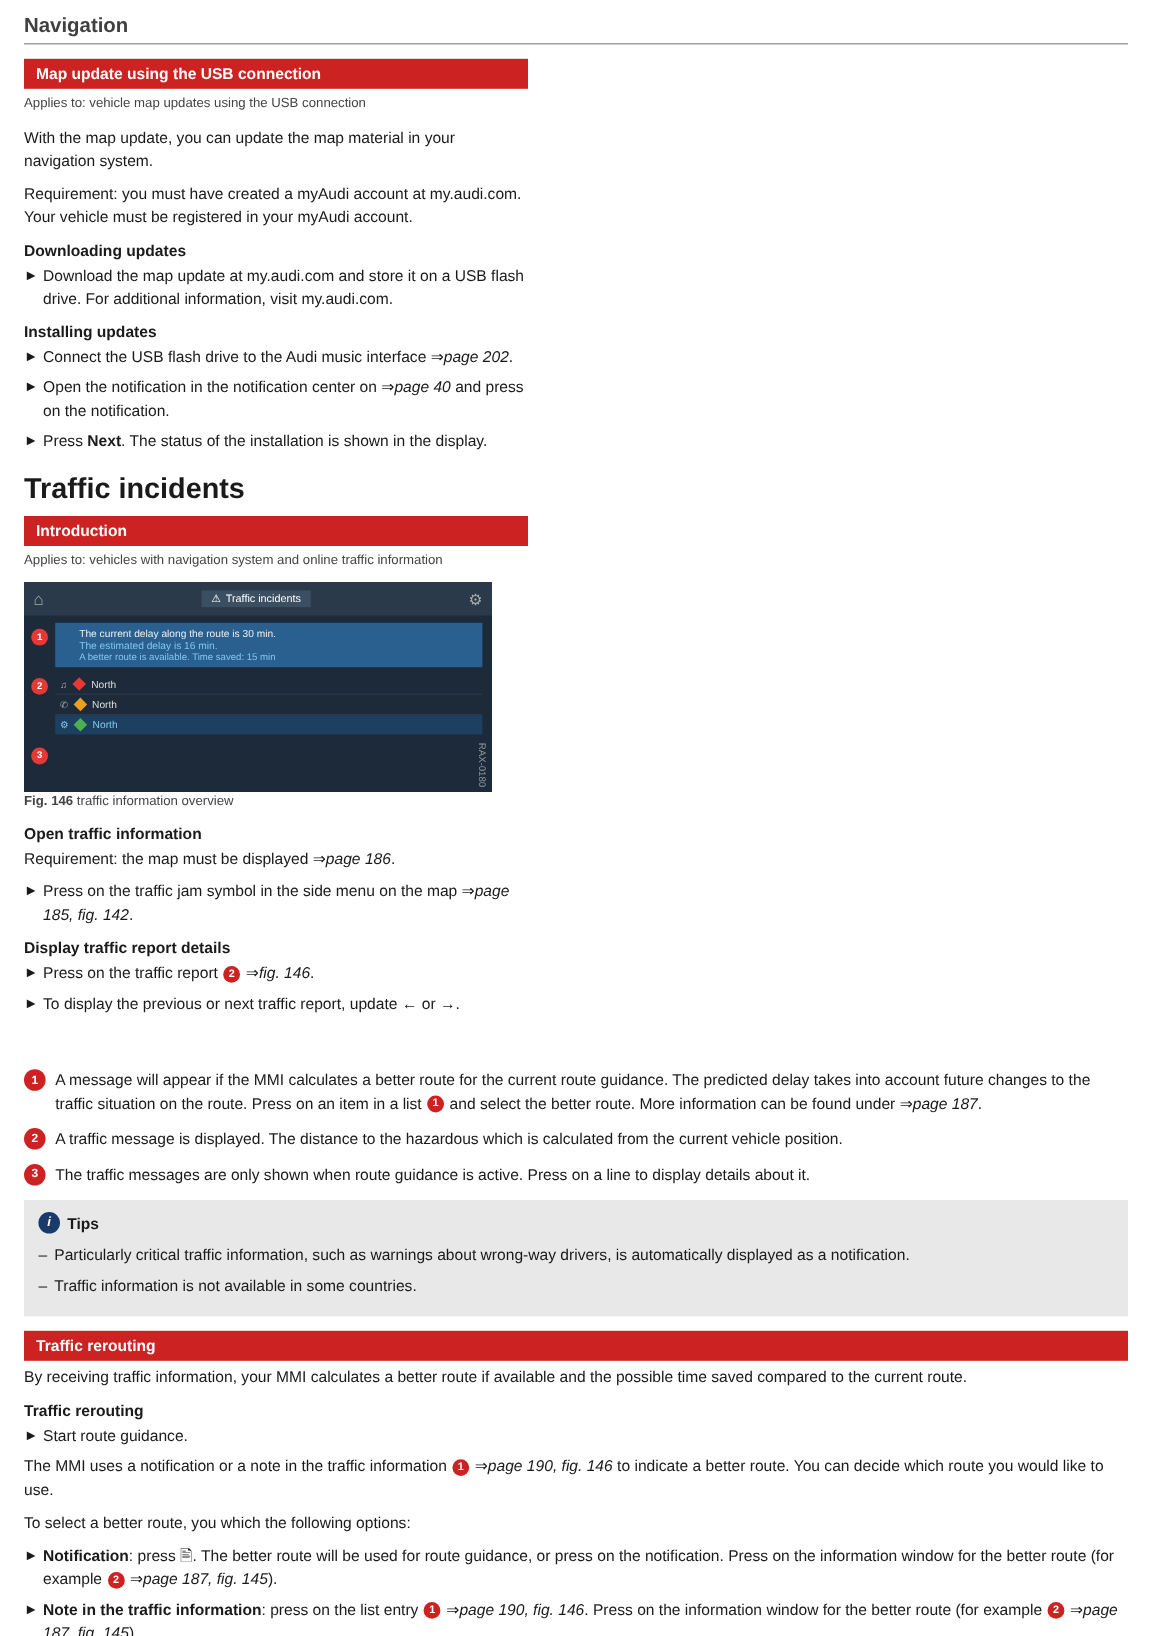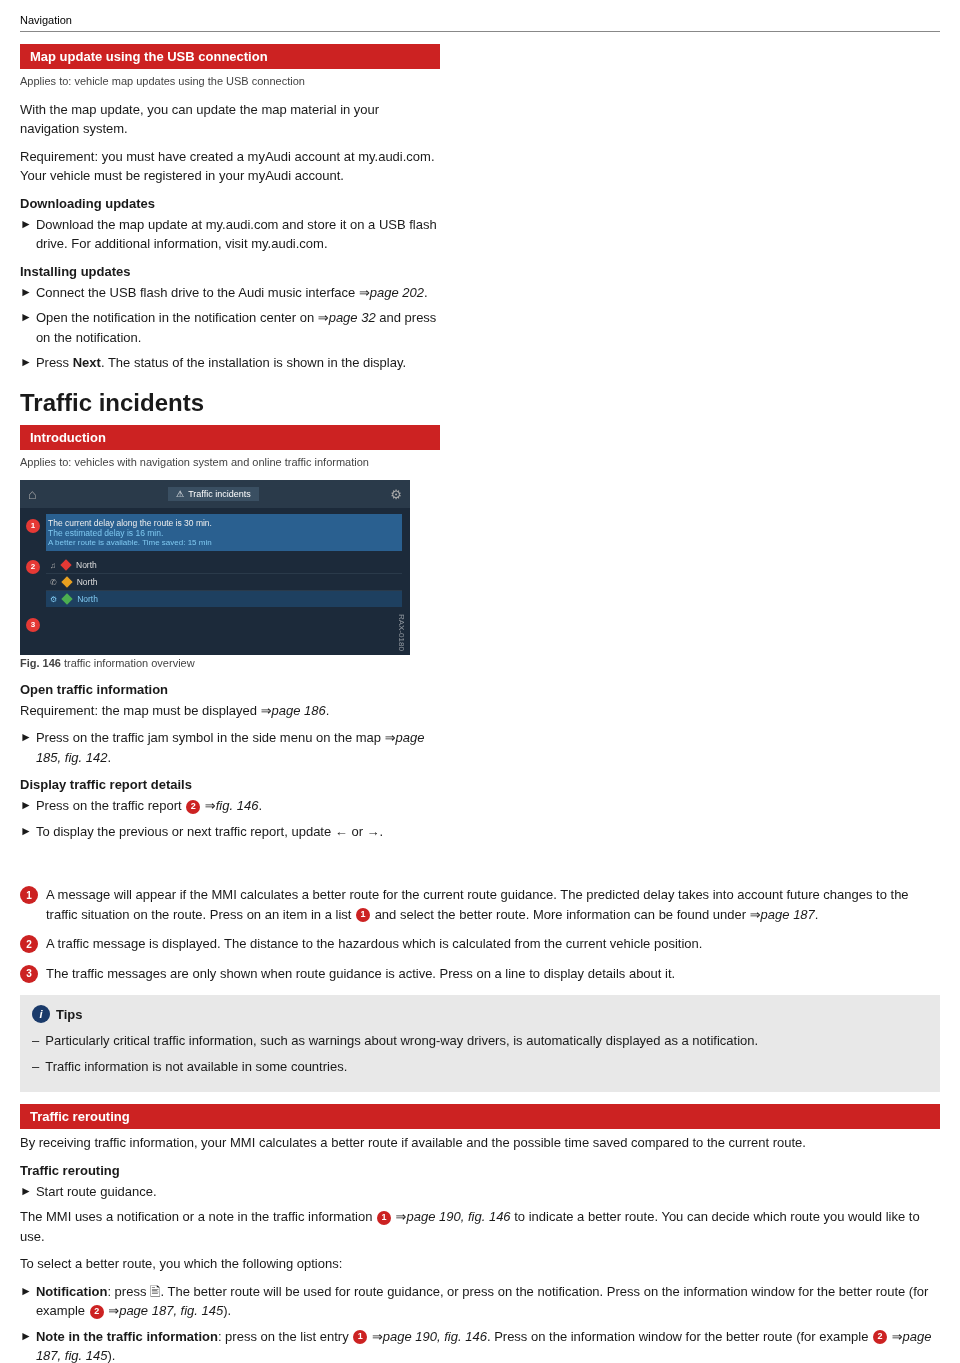--- a/index.html
+++ b/index.html
@@ -14,23 +14,23 @@
     .page-container {
       width: 960px;
       padding: 12px 20px 20px 20px;
     }
     .top-nav-bar {
       border-bottom: 1px solid #888;
       padding-bottom: 4px;
       margin-bottom: 12px;
     }
     .nav-title {
-      font-size: 11px;
-      font-weight: normal;
-      color: #000000;
+      font-size: 17px;
+      font-weight: bold;
+      color: #404040;
     }
     .two-col {
       display: flex;
       gap: 38px;
       flex-direction: column;
     }
     .left-col {
       width: 420px;
       flex-shrink: 0;
     }
@@ -275,21 +275,21 @@
       <div class="bold-heading">Installing updates</div>
       <div class="bullet-item">
         <span class="bullet-arrow">►</span>
         <span>
           <span>Connect the USB flash drive to the Audi music interface</span> ⇒<em>page 202</em>.
         </span>
       </div>
       <div class="bullet-item">
         <span class="bullet-arrow">►</span>
         <span>
-          <span>Open the notification in the notification center on</span> ⇒<em>page 32</em> <span>and press on the notification.</span>
+          <span>Open the notification in the notification center on</span> ⇒<em>page 40</em> <span>and press on the notification.</span>
         </span>
       </div>
       <div class="bullet-item">
         <span class="bullet-arrow">►</span>
         <span>
           Press <strong>Next</strong>. The status of the installation is shown in the display.
         </span>
       </div>
 
       <div class="traffic-incidents-title">Traffic incidents</div>
@@ -303,21 +303,21 @@
             <span style="font-size:9px;">⚠</span>
             <span style="font-size:9px;">Traffic incidents</span>
           </div>
           <span class="mmi-gear">⚙</span>
         </div>
         <div style="position:relative; padding: 6px 8px 0 26px;">
 
           <div style="position:absolute; left:6px; top:8px;">
             <span class="mmi-circle-1">1</span>
           </div>
-          <div style="background:#2a6090; color:#eee; font-size:8.5px; padding:4px 2px; margin-bottom:2px;">
+          <div style="background:#2a6090; color:#eee; font-size:8.5px; padding:4px 20px; margin-bottom:2px;">
             <div>The current delay along the route is 30 min.</div>
             <div style="color:#7fc8f0;">The estimated delay is 16 min.</div>
             <div style="color:#7fc8f0; font-size:8px;">A better route is available. Time saved: 15 min</div>
           </div>
         </div>
 
         <div style="padding: 4px 8px 0 26px; position:relative;">
 
           <div style="position:absolute; left:6px; top:4px;">
             <span class="mmi-circle-2">2</span>

